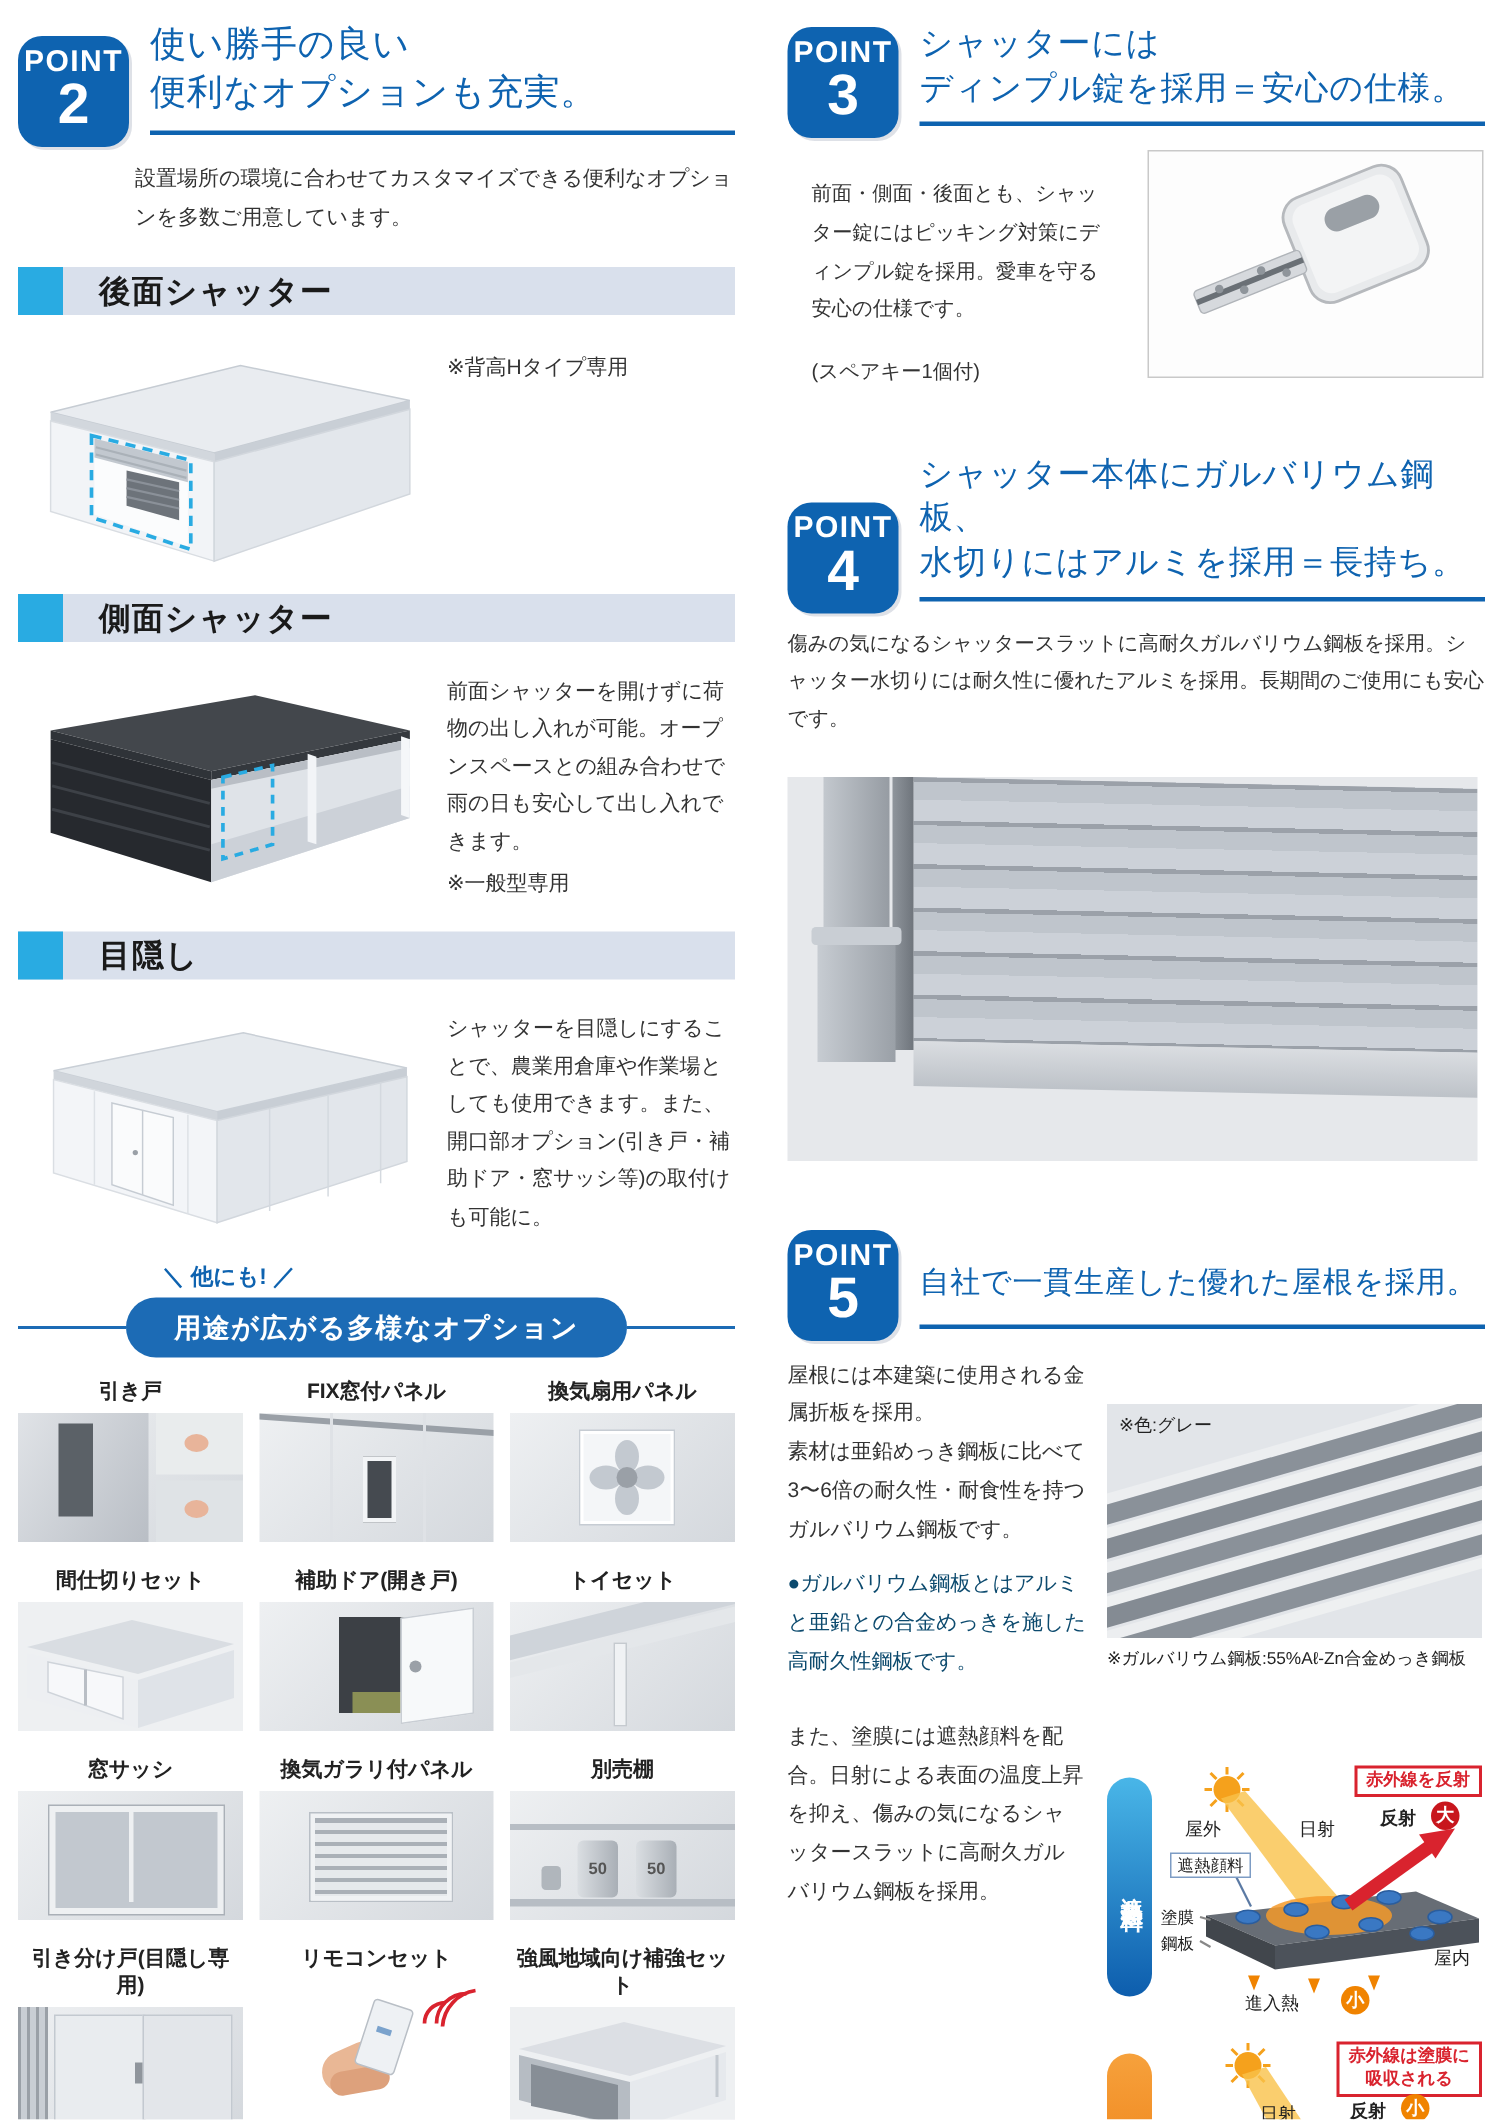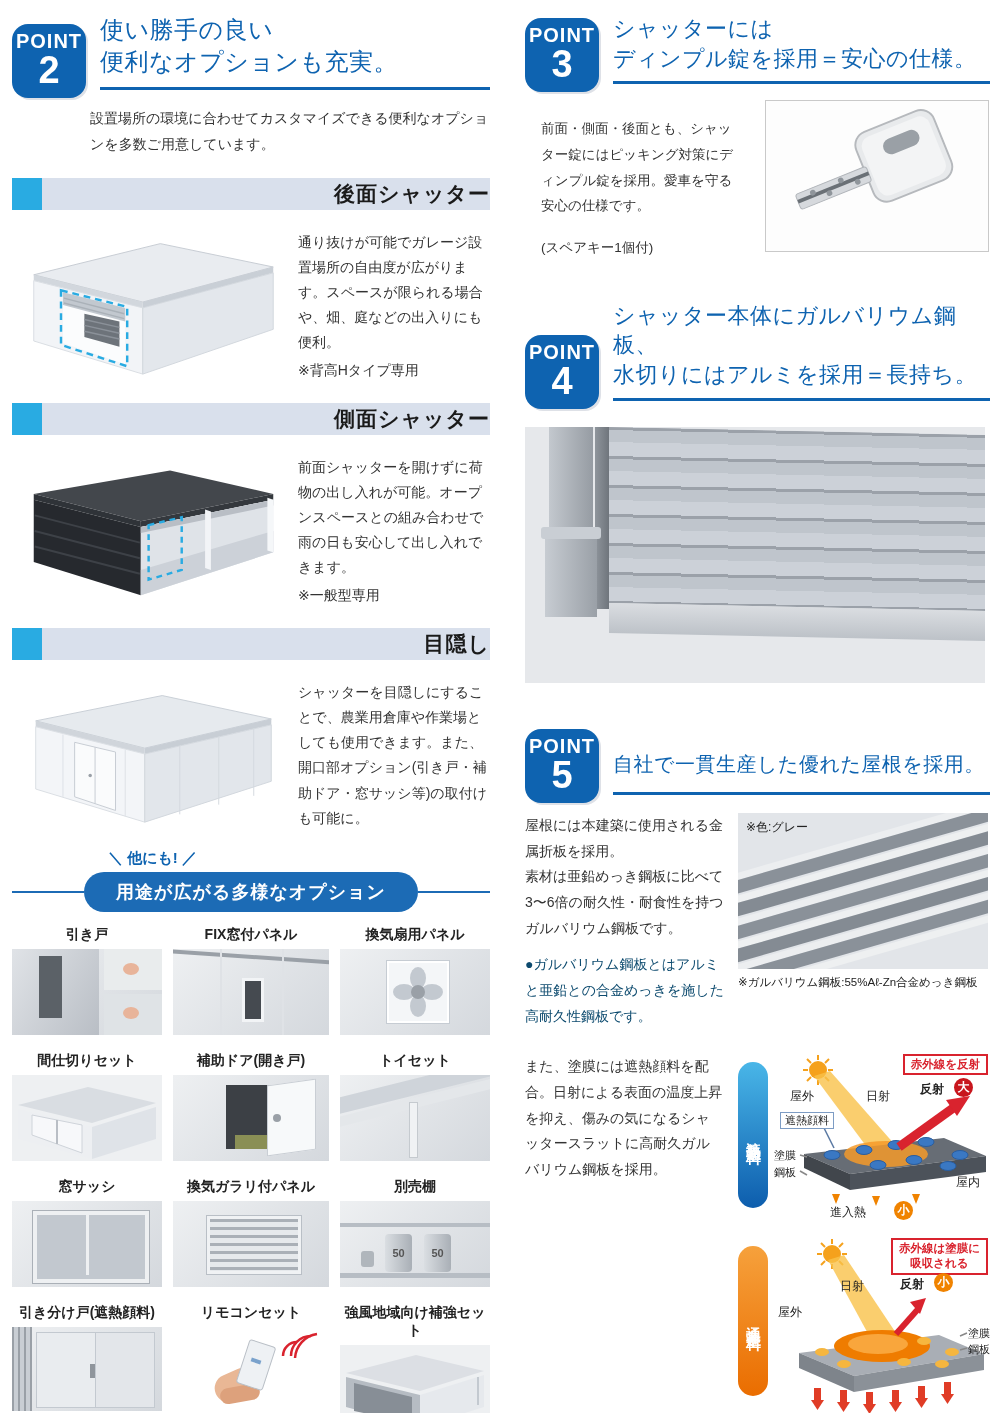--- a/index.html
+++ b/index.html
@@ -18,21 +18,21 @@
   .point-badge .num{font-size:38px;font-weight:bold;line-height:1.05;}
   .point-titles{flex:1;border-bottom:3px solid #0e63b0;padding-bottom:8px;}
   .point-title{color:#0e63b0;font-weight:normal;font-size:24px;line-height:1.35;letter-spacing:.5px;}
   .col-right .point-title{font-size:22px;}
   .point-title.single{font-size:20px;}
 
   .intro{margin:16px 0 18px 78px;font-size:14px;line-height:1.85;}
 
   
   .section{margin-top:20px;}
-  .section-bar{display:flex;align-items:center;height:32px;background:#d9e0ec;justify-content:space-between;}
+  .section-bar{display:flex;align-items:center;height:32px;background:#d9e0ec;}
   .chip{width:30px;height:32px;background:#29abe2;margin-right:24px;flex:0 0 auto;}
   .section-title{font-size:21px;font-weight:bold;color:#1a1a1a;letter-spacing:1px;}
   .section-body{display:flex;gap:16px;margin:20px 0 6px 12px;}
   .illus{width:258px;flex:0 0 auto;}
   .illus svg{display:block;width:100%;height:auto;}
   .sec-text{width:196px;font-size:14px;line-height:1.8;}
   .sec-text p{margin:0;}
   .sec-note{margin-top:2px !important;}
 
   
@@ -64,21 +64,21 @@
   .sp-base{left:20px;top:112px;width:52px;height:78px;background:linear-gradient(90deg,#c7ccd2,#9aa0a7);}
   .sp-slats{left:84px;top:0;width:376px;height:176px;transform:skewY(1.2deg);transform-origin:left top;
     background:repeating-linear-gradient(#9ba1a9 0 3px,#bfc5cc 3px 15px,#ccd1d8 15px 29px);}
   .sp-rail{left:84px;top:176px;width:376px;height:30px;transform:skewY(1.2deg);transform-origin:left top;
     background:linear-gradient(#dadde1,#bdc2c8);}
 
   .p5-row{display:flex;gap:14px;margin-top:18px;}
   .p5-left{width:212px;}
   .p5-left p{margin:0 0 10px 0;font-size:14px;line-height:1.85;}
   .p5-note{font-size:12px;line-height:1.65;color:#0c4a6e;}
-  .p5-right{width:252px;flex:0 0 auto;}
+  .p5-right{width:252px;flex:0 0 auto;margin-top:32px;}
   .roof-photo{position:relative;width:250px;height:156px;background:#e2e5e9;overflow:hidden;}
   .roof-note{left:8px;top:6px;font-size:12px;color:#222;}
   .roof-caption{font-size:11.5px;margin-top:6px;color:#222;}
 
   
   .diagram{display:flex;gap:6px;margin-bottom:16px;}
   .pill{width:30px;border-radius:16px;color:#fff;font-weight:bold;font-size:15px;letter-spacing:3px;
     writing-mode:vertical-rl;text-orientation:upright;display:flex;align-items:center;justify-content:center;flex:0 0 auto;}
   .pill-blue{height:146px;margin-top:8px;background:linear-gradient(180deg,#49b6e8,#0d5dad);}
   .pill-orange{height:150px;margin-top:8px;background:linear-gradient(180deg,#f6a13c,#ea6d00);}
@@ -132,21 +132,20 @@
             <line x1="41" y1="70" x2="103" y2="86" stroke="#aab1b8" stroke-width="1.5"></line>
             <line x1="41" y1="75" x2="103" y2="91" stroke="#aab1b8" stroke-width="1.5"></line>
             <polygon points="62,86 98,94 98,120 62,110" fill="#6d737a"></polygon>
             <line x1="62" y1="92" x2="98" y2="100" stroke="#8b9199" stroke-width="1.5"></line>
             <line x1="62" y1="98" x2="98" y2="106" stroke="#8b9199" stroke-width="1.5"></line>
             <line x1="62" y1="104" x2="98" y2="112" stroke="#8b9199" stroke-width="1.5"></line>
             <polygon points="38,62 106,79 106,140 38,118" fill="none" stroke="#29abe2" stroke-width="2.5" stroke-dasharray="7 5"></polygon>
           </svg>
         </div>
         <div class="sec-text">
-          <p>通り抜けが可能でガレージ設置場所の自由度が広がります。スペースが限られる場合や、畑、庭などの出入りにも便利。</p>
           <p class="sec-note">※背高Hタイプ専用</p>
         </div>
       </div>
     </div>
 
     <div class="section">
       <div class="section-bar">
         <span class="chip"></span>
         <span class="section-title">側面シャッター</span>
       </div>
@@ -310,21 +309,21 @@
           <div class="abs" style="left:0;top:26%;width:100%;height:4px;background:#b7bdc4;"></div>
           <div class="abs" style="left:0;top:84%;width:100%;height:5px;background:#b7bdc4;"></div>
           <div class="abs" style="left:30%;top:38%;width:27px;height:38px;border-radius:4px;background:linear-gradient(90deg,#dadee2,#a9afb6);display:flex;align-items:center;justify-content:center;font-size:11px;font-weight:bold;color:#555;">50</div>
           <div class="abs" style="left:56%;top:38%;width:27px;height:38px;border-radius:4px;background:linear-gradient(90deg,#dadee2,#a9afb6);display:flex;align-items:center;justify-content:center;font-size:11px;font-weight:bold;color:#555;">50</div>
           <div class="abs" style="left:14%;top:58%;width:13px;height:16px;border-radius:3px;background:#b0b6bc;"></div>
         </div>
         <div class="opt-note"></div>
       </div>
 
       <div class="opt">
-        <div class="opt-label">引き分け戸(遮熱顔料)</div>
+        <div class="opt-label">引き分け戸(目隠し専用)</div>
         <div class="thumb tall">
           <div class="abs" style="left:0;top:0;width:13%;height:100%;background:repeating-linear-gradient(90deg,#9aa0a7 0 2px,#c9ced4 2px 6px);"></div>
           <div class="abs" style="left:16%;top:6%;width:39%;height:88%;background:#e9ecef;border:1px solid #c3c9d0;"></div>
           <div class="abs" style="left:55%;top:6%;width:39%;height:88%;background:#e3e6ea;border:1px solid #c3c9d0;"></div>
           <div class="abs" style="left:52%;top:44%;width:5px;height:14px;background:#8f959c;"></div>
         </div>
 
       </div>
 
       <div class="opt">
@@ -400,20 +399,21 @@
       <div class="point-badge">
         <span class="pt">POINT</span>
         <span class="num">4</span>
       </div>
       <div class="point-titles">
         <div class="point-title">シャッター本体にガルバリウム鋼板、</div>
         <div class="point-title">水切りにはアルミを採用＝長持ち。</div>
       </div>
     </div>
 
+    <p class="p4-body">傷みの気になるシャッタースラットに高耐久ガルバリウム鋼板を採用。シャッター水切りには耐久性に優れたアルミを採用。長期間のご使用にも安心です。</p>
 
     <div class="shutter-photo">
       <div class="abs sp-slats"></div>
       <div class="abs sp-rail"></div>
       <div class="abs sp-guide"></div>
       <div class="abs sp-post"></div>
       <div class="abs sp-cap"></div>
       <div class="abs sp-base"></div>
     </div>
 

